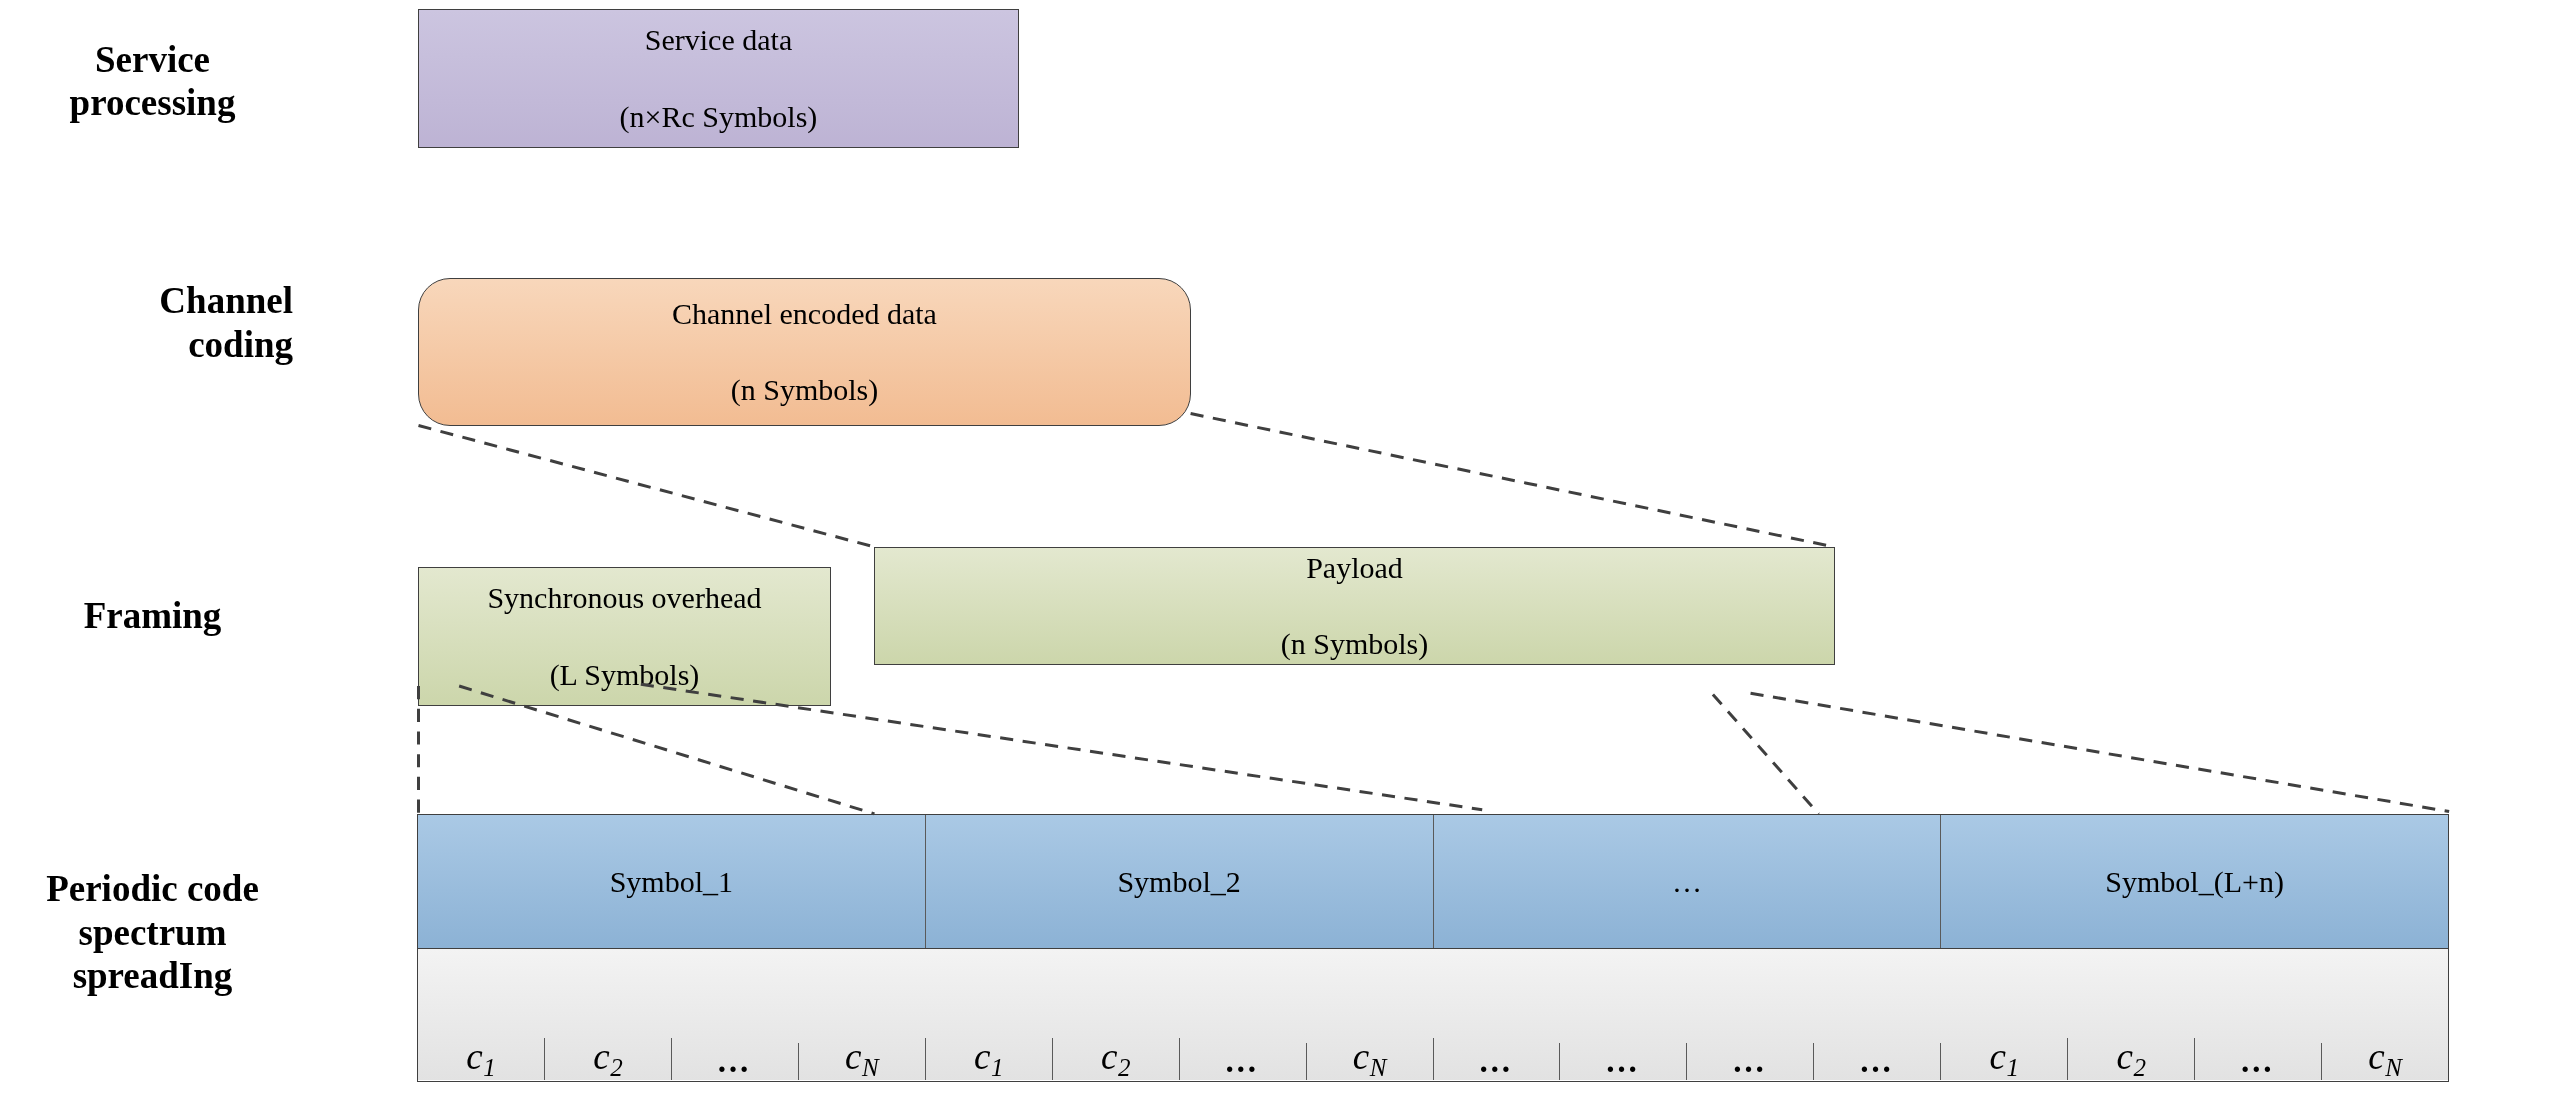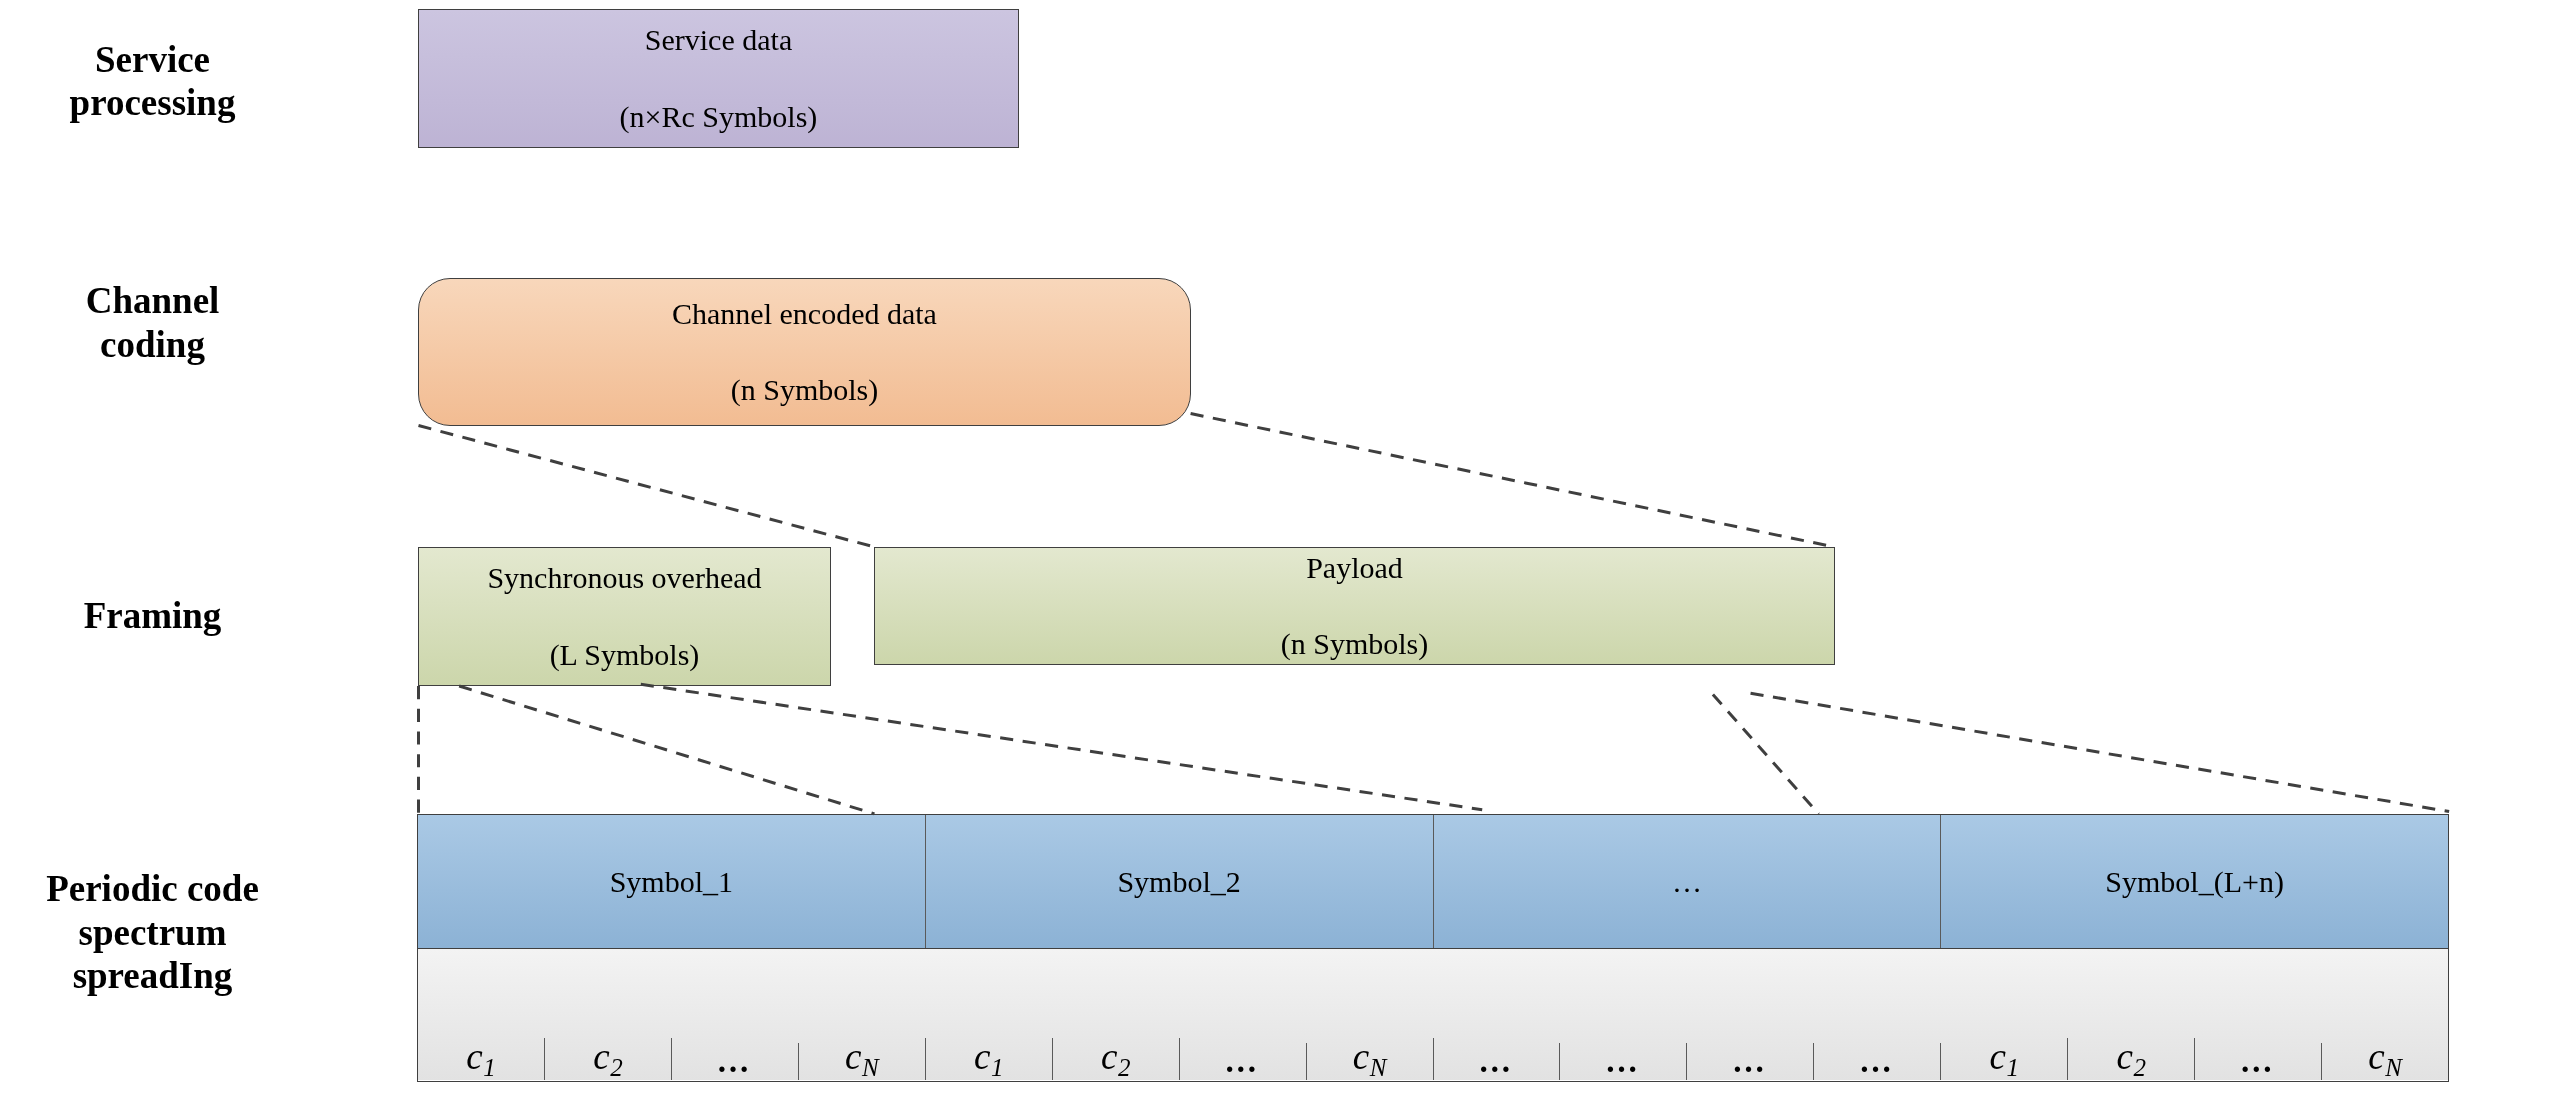--- a/index.html
+++ b/index.html
@@ -126,21 +126,21 @@
 </head>
 <body>
 
 <div id="stage">
 
   <div class="stage-label" style="top:3.6px;margin-top:34px;">
     <span>Service</span><br>
     <span>processing</span>
   </div>
 
-  <div class="stage-label" style="top:279px;">
+  <div class="stage-label" style="top:279px;text-align:right;">
     <span>Channel</span><br>
     <span>coding</span>
   </div>
 
   <div class="stage-label" style="top:594px;">
     <span>Framing</span>
   </div>
 
   <div class="stage-label" style="top:867px;">
     <span>Periodic code</span><br>
@@ -151,21 +151,21 @@
   <div class="block fill-purple" style="left:418px; top:9px; width:601px; height:139px;">
     <span class="l1">Service data</span>
     <span class="l2">(n×Rc Symbols)</span>
   </div>
 
   <div class="block fill-orange" style="left:418px; top:278px; width:773px; height:148px;">
     <span class="l1">Channel encoded data</span>
     <span class="l2">(n Symbols)</span>
   </div>
 
-  <div class="block fill-green" style="left:418px; top:547px; width:413px; height:139px;">
+  <div class="block fill-green" style="left:418px; top:567px; width:413px; height:139px;">
     <span class="l1">Synchronous overhead</span>
     <span class="l2">(L Symbols)</span>
   </div>
 
   <div class="block fill-green" style="left:874px; top:547px; width:961px; height:118px;">
     <span class="l1">Payload</span>
     <span class="l2">(n Symbols)</span>
   </div>
 
   <div id="symbol-table">

